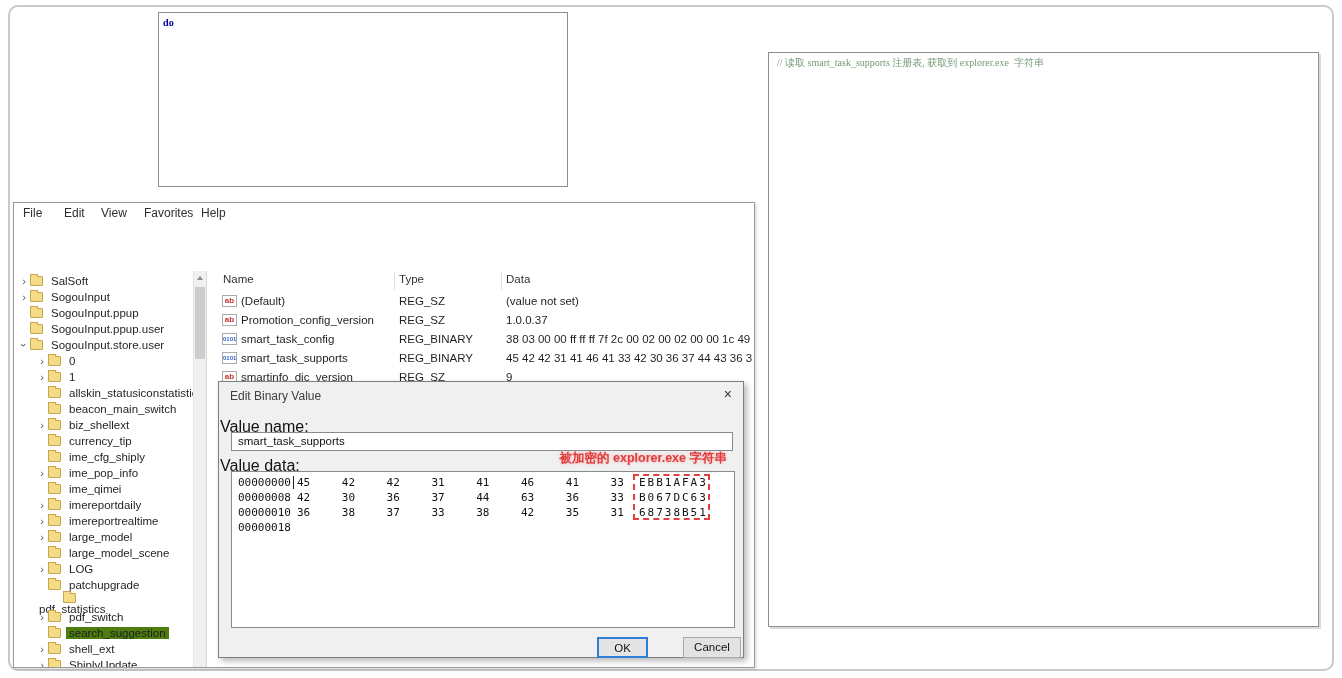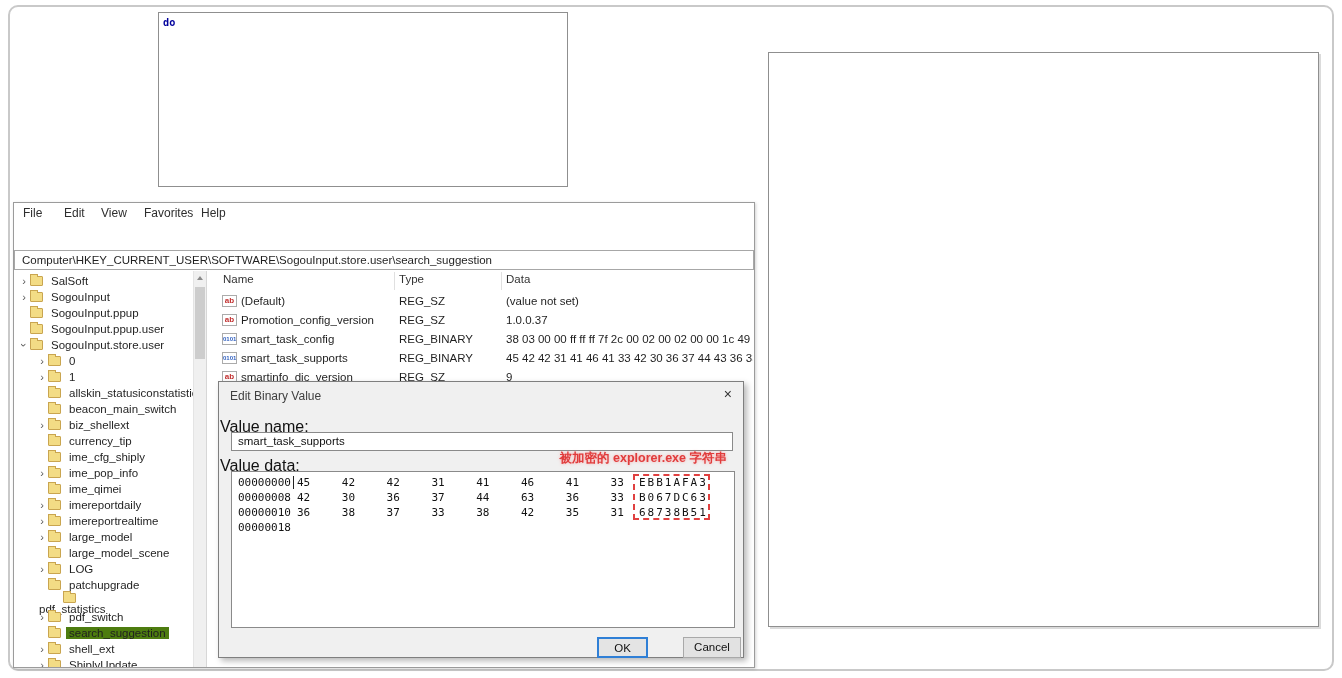--- a/index.html
+++ b/index.html
@@ -3,21 +3,21 @@
 <meta charset="utf-8">
 <style>
   * { margin:0; padding:0; box-sizing:border-box; }
   html,body { width:1342px; height:678px; background:#fff; font-family:"Liberation Sans",sans-serif; position:relative; overflow:hidden; }
   .frame { position:absolute; left:8px; top:5px; width:1326px; height:666px; border:2px solid #c9c9c9; border-radius:10px; background:#fff; }
 
   
   .codebox { position:absolute; background:#fff; border:1px solid #8f8f8f; white-space:pre; overflow:hidden; }
   #code-top { left:158px; top:12px; width:410px; height:175px; font:10.2px/14.35px "DejaVu Sans Mono",monospace; padding:3px 1px 0 4px; }
   #code-right { left:768px; top:52px; width:551px; height:575px; font:10px/13.35px "DejaVu Sans Mono",monospace; padding:3px 0 0 3px; box-shadow:2px 2px 0 rgba(0,0,0,.14); }
-  .code-line { height:inherit; }
+  .code-line { height:inherit;font-family:Liberation Serif, serif; }
   .tk { color:#00009c; font-weight:bold; }
   .tm { color:#759a78; }
   .tp { color:#1c1c1c; }
 
   
   .regedit { position:absolute; left:13px; top:202px; width:742px; height:466px; border:1px solid #9b9b9b; background:#fff; box-shadow:1px 1px 3px rgba(0,0,0,.18); }
   .re-title { height:26px; display:flex; align-items:center; padding-left:7px; gap:6px; }
   .re-title-text { color:#6e6e6e; font-size:12px; }
   .re-appicon { width:15px; height:13px; background:linear-gradient(135deg,#6db3e8 0%,#2b6cb0 100%); border:1px solid #1d4f86; border-radius:2px; position:relative; }
   .re-appicon::after { content:""; position:absolute; left:2px; top:2px; width:6px; height:5px; background:#dff0fb; }
@@ -66,31 +66,30 @@
   .btn-ok { left:378px; width:51px; background:#e4e4e4; border:2px solid #2f7fd6; }
   .btn-cancel { left:464px; width:58px; background:#e2e2e2; border:1px solid #a9a9a9; }
 </style>
 </head>
 <body>
 
 <div class="frame"></div>
 
 <div class="codebox" id="code-top"><div class="code-line"><span class="tk">do</span></div></div>
 
-<div class="codebox" id="code-right"><div class="code-line"><span class="tp">  </span></div></div>
+<div class="codebox" id="code-right"><div class="code-line"><span class="tp">  </span><span class="tm">// 读取 smart_task_supports 注册表, 获取到 explorer.exe  字符串</span></div></div>
 
 <div class="regedit">
   <div class="re-menu">
     <span style="left:9px">File</span>
     <span style="left:50px">Edit</span>
     <span style="left:87px">View</span>
     <span style="left:130px">Favorites</span>
     <span style="left:187px">Help</span>
   </div>
-  <div class="re-addr">Computer\HKEY_CURRENT_USER\SOFTWARE\SogouInput.store.user\search_suggestion</div>
   <div class="re-body">
     <div class="re-tree" id="tree">
         <div class="tree-row" style="top: 2px; left: 4px;">
           <span class="chev">›</span>
           <span class="fold"></span>
           <span class="tlabel">SalSoft</span>
         </div>
         <div class="tree-row" style="top: 18px; left: 4px;">
           <span class="chev">›</span>
           <span class="fold"></span>

